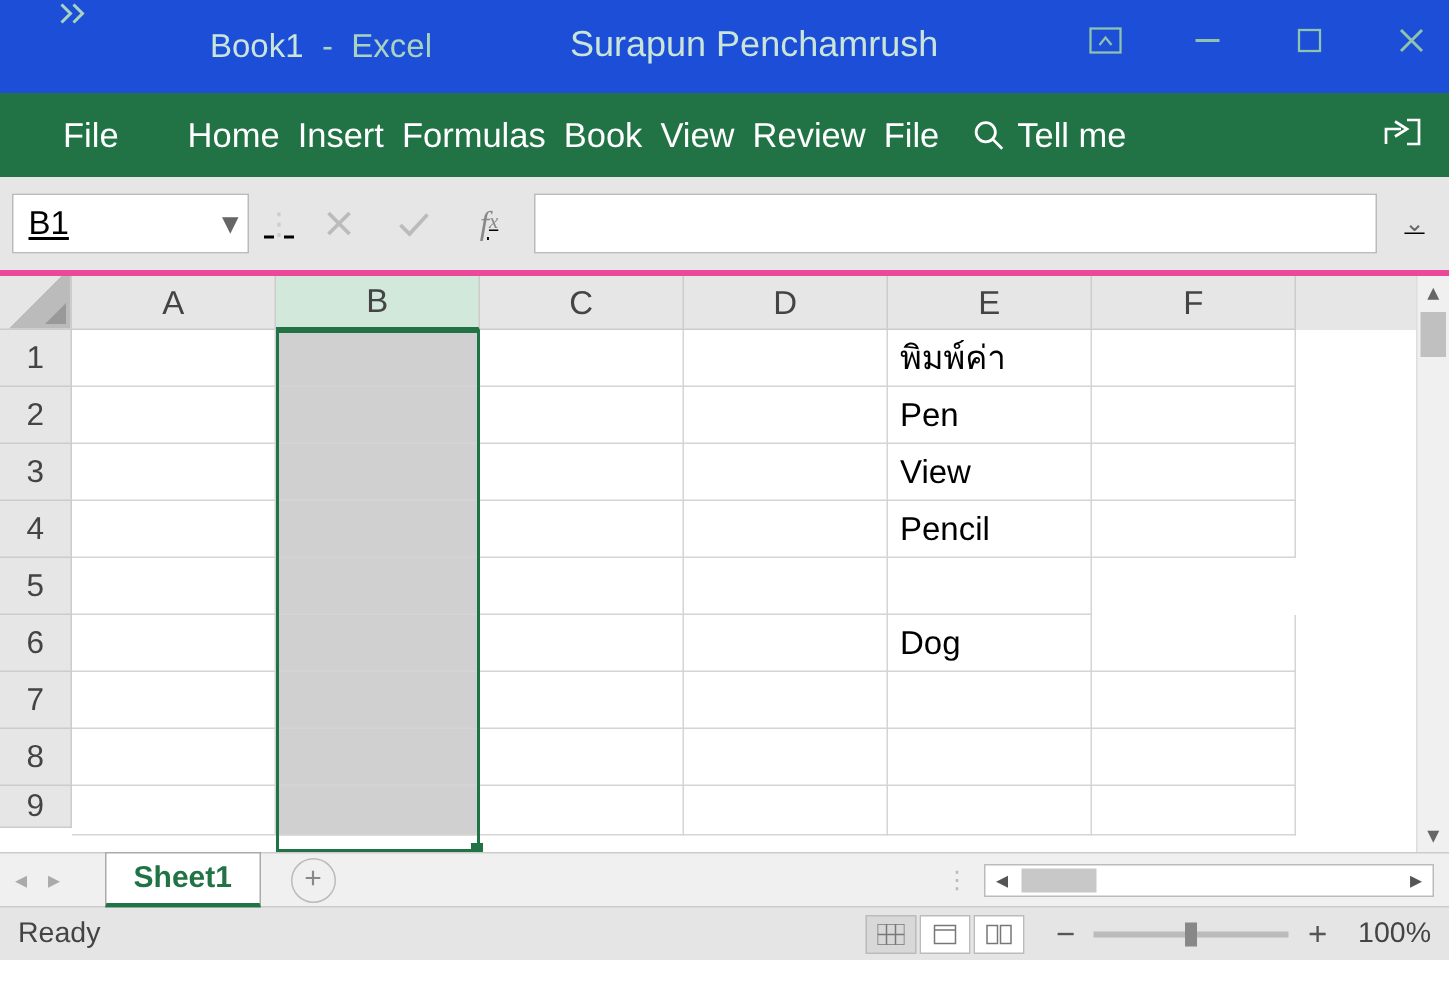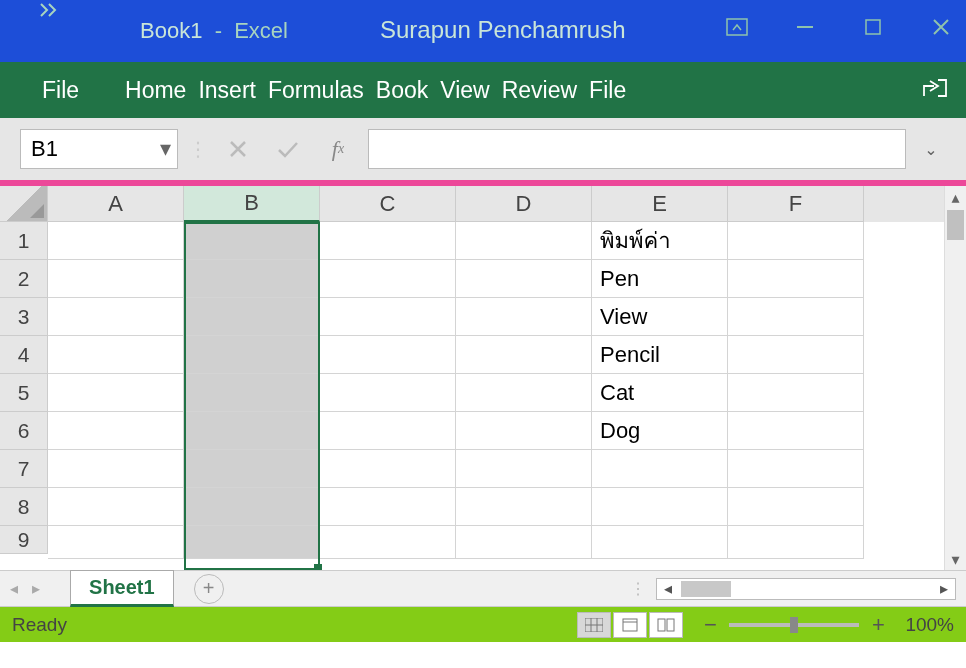--- a/index.html
+++ b/index.html
@@ -16,21 +16,21 @@
   .winbtns .wb { width: 30px; height: 30px; display: flex; align-items: center; justify-content: center; color: #8fc3ac; cursor: pointer; }
   
   
   .ribbon { background: #217346; height: 56px; display: flex; align-items: center; color: #fff; padding-left: 36px; }
   .ribbon .tab { padding: 10px 6px; font-size: 23px; cursor: pointer; white-space: nowrap; }
   .ribbon .tellme { display: flex; align-items: center; gap: 8px; margin-left: 10px; }
   .ribbon .tellme svg { width: 22px; height: 22px; }
   .ribbon .share { margin-left: auto; margin-right: 18px; }
   
   
-  .fbar-wrap { background: #e6e6e6; padding: 10px 20px; border-bottom: 6px solid #ec4899; }
+  .fbar-wrap { background: #e6e6e6; padding: 10px 8px; border-bottom: 4px solid #ec4899; text-decoration: underline; }
   .fbar { display: flex; align-items: center; gap: 10px; height: 42px; }
   .namebox { width: 158px; height: 40px; background: #fff; border: 1px solid #bbb; display: flex; align-items: center; padding: 0 10px; font-size: 22px; position: relative; }
   .namebox .dd { position: absolute; right: 6px; top: 50%; transform: translateY(-50%); color: #666; }
   .fbar-sep { color: #ccc; font-size: 20px; }
   .fbar-btn { width: 40px; height: 40px; display: flex; align-items: center; justify-content: center; color: #bbb; cursor: pointer; font-size: 22px; }
   .fx { font-style: italic; color: #888; font-size: 22px; font-family: Georgia, serif; }
   .formula-input { flex: 1; height: 40px; background: #fff; border: 1px solid #bbb; padding: 0 10px; font-size: 20px; }
   .fexpand { width: 30px; display: flex; align-items: center; justify-content: center; color: #666; cursor: pointer; }
   
   
@@ -70,21 +70,21 @@
   .sheettab { background: #fff; border: 1px solid #aaa; border-bottom: 3px solid #217346; padding: 5px 18px; font-size: 20px; font-weight: 600; color: #217346; cursor: pointer; }
   .addsheet { width: 30px; height: 30px; border: 1px solid #bbb; border-radius: 50%; display: flex; align-items: center; justify-content: center; margin-left: 20px; color: #888; font-size: 20px; cursor: pointer; }
   .sheetbar .hsect { margin-left: auto; display: flex; align-items: center; gap: 6px; }
   .hscroll { width: 300px; height: 22px; background: #fff; border: 1px solid #bbb; display: flex; align-items: center; position: relative; }
   .hscroll .ha { width: 22px; text-align: center; color: #555; cursor: pointer; }
   .hscroll .htrack { flex: 1; position: relative; height: 100%; }
   .hscroll .hthumb { position: absolute; left: 2px; top: 2px; bottom: 2px; width: 50px; background: #c8c8c8; cursor: pointer; }
   .dotgrip { color: #bbb; font-size: 16px; letter-spacing: -2px; margin-right: 6px; }
   
   
-  .statusbar { height: 36px; background: #84cc16; border-top: 1px solid #ccc; display: flex; align-items: center; padding: 0 12px; font-size: 19px; color: #444; }
+  .statusbar { height: 36px; background: #e5e5e5; border-top: 1px solid #ccc; display: flex; align-items: center; padding: 0 12px; font-size: 19px; color: #444; }
   .statusbar .views { margin-left: auto; display: flex; gap: 2px; }
   .viewbtn { width: 34px; height: 26px; border: 1px solid #bbb; display: flex; align-items: center; justify-content: center; cursor: pointer; background: #fff; }
   .viewbtn.act { background: #d8d8d8; }
   .zoomctl { display: flex; align-items: center; gap: 10px; margin-left: 18px; }
   .zslider { width: 130px; height: 4px; background: #bbb; position: relative; cursor: pointer; }
   .zslider .zh { position: absolute; left: 50%; top: -6px; width: 8px; height: 16px; background: #888; transform: translateX(-50%); }
   .zbtn { font-size: 22px; color: #555; cursor: pointer; width: 18px; text-align: center; }
   .zoompct { margin-left: 8px; }
 </style>
 </head>
@@ -130,20 +130,27 @@
 <div class="ribbon">
   <div class="tab">File</div>
   <div style="width:34px"></div>
   <div class="tab">Home</div>
   <div class="tab">Insert</div>
   <div class="tab">Formulas</div>
   <div class="tab">Book</div>
   <div class="tab">View</div>
   <div class="tab">Review</div>
   <div class="tab">File</div>
+  <div class="tab tellme">
+    <svg viewBox="0 0 24 24">
+        <circle cx="10" cy="10" r="7" stroke="#fff" stroke-width="2" fill="none"></circle>
+        <line x1="15" y1="15" x2="22" y2="22" stroke="#fff" stroke-width="2"></line>
+      </svg>
+    <span>Tell me</span>
+  </div>
   <div class="share">
     <svg width="28" height="24" viewBox="0 0 28 24">
         <path d="M4 20 L4 10 L14 10 M10 5 L18 10 L10 15 M18 4 L26 4 L26 20 L18 20" stroke="#fff" stroke-width="1.8" fill="none"></path>
       </svg>
   </div>
 </div>
 
 <div class="fbar-wrap">
   <div class="fbar">
     <div class="namebox">
@@ -215,21 +222,20 @@
         <div class="cell"></div>
         <div class="cell">Pencil</div>
         <div class="cell"></div>
       </div>
       <div class="row">
         <div class="rowhead">5</div>
         <div class="cell"></div>
         <div class="cell col-B"></div>
         <div class="cell"></div>
         <div class="cell"></div>
-        <div class="cell">Cat</div>
         <div class="cell"></div>
       </div>
       <div class="row">
         <div class="rowhead">6</div>
         <div class="cell"></div>
         <div class="cell col-B"></div>
         <div class="cell"></div>
         <div class="cell"></div>
         <div class="cell">Dog</div>
         <div class="cell"></div>

